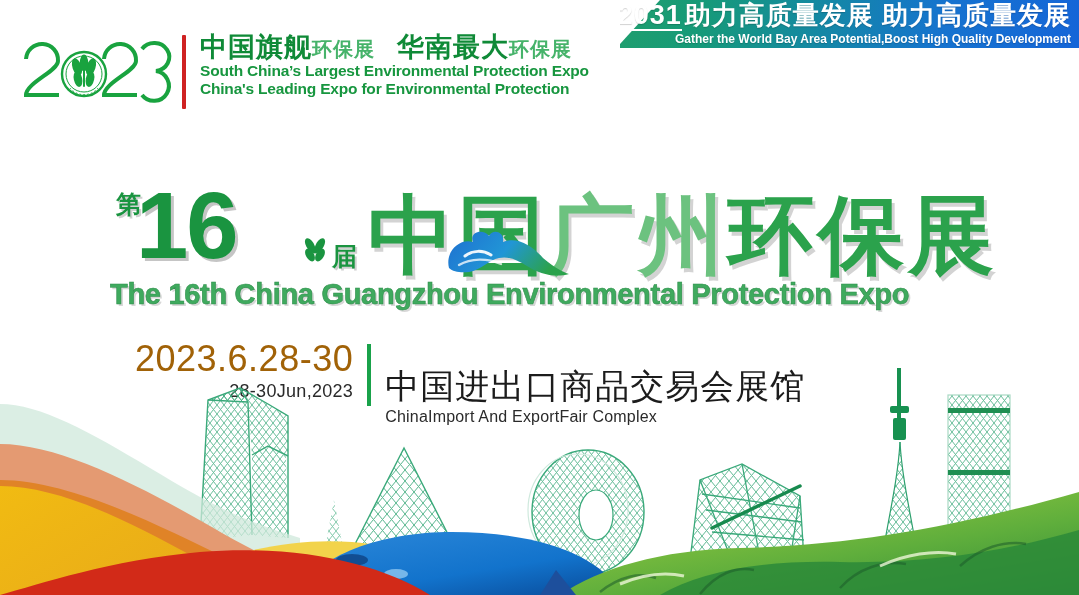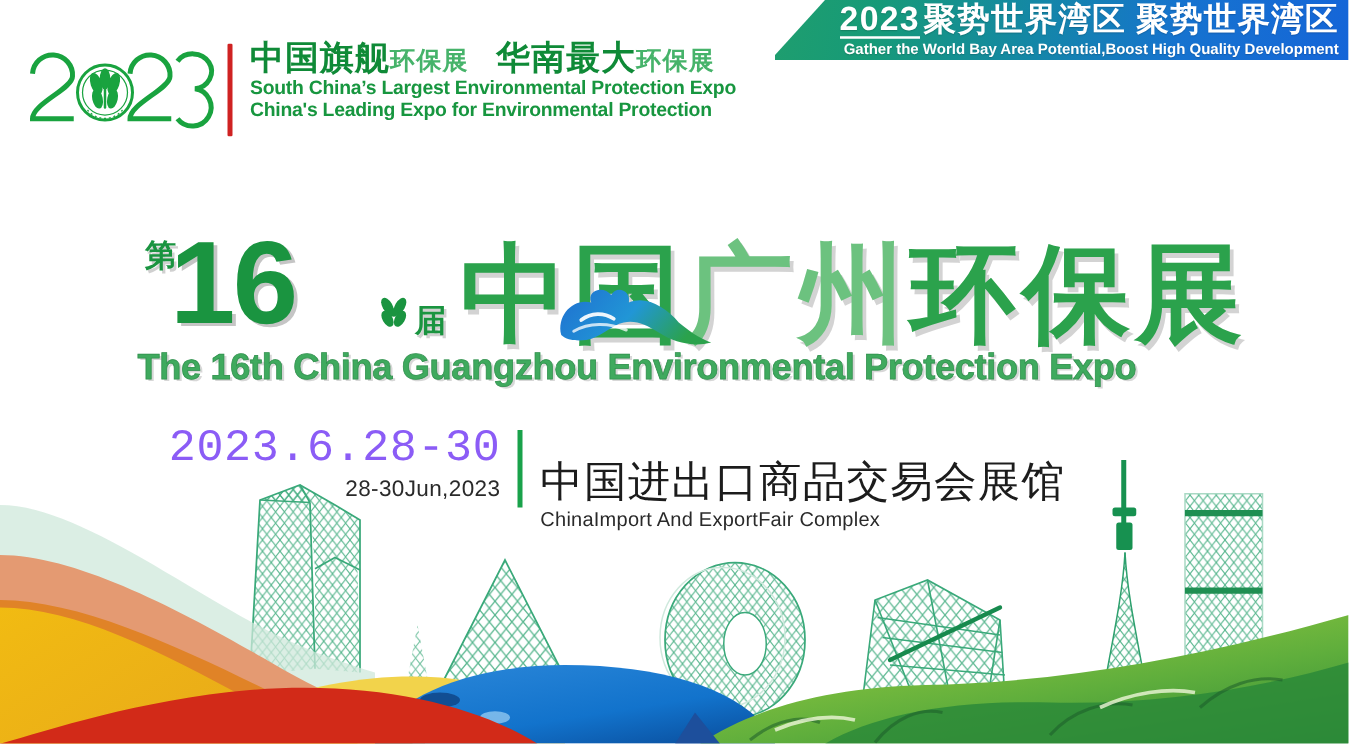--- a/index.html
+++ b/index.html
@@ -65,22 +65,22 @@
   .t-cn .pale{color:#6cc27f;}
   .wave{position:absolute;left:443px;top:222px;width:126px;height:70px;}
   .title-en{position:absolute;left:0px;top:100px;font-size:29px;font-weight:bold;
         color:#3faa5e;white-space:nowrap;letter-spacing:-0.3px;
         -webkit-text-stroke:0.6px #2f8f4c;
         text-shadow:2px 2px 0 rgba(140,140,140,.35);}
 
   
   .dv{position:absolute;left:135px;top:340px;display:flex;align-items:flex-start;}
   .dv-left{text-align:right;}
-  .dv-d1{font-size:36px;color:#8b5cf6;line-height:1.05;letter-spacing:0.5px;
-         font-family:Liberation Mono, monospace;}
+  .dv-d1{font-size:36px;color:#a16207;line-height:1.05;letter-spacing:0.5px;
+         font-family:Liberation Sans, sans-serif;}
   .dv-d2{font-size:18px;color:#2a2a2a;line-height:1.5;letter-spacing:0.3px;
          font-family:"Liberation Sans",sans-serif;}
   .dv-bar{width:4px;height:62px;background:#19a24a;margin:4px 14px 0 14px;}
   .dv-right{}
   .dv-v1{font-size:34px;color:#1c1c1c;line-height:1.1;letter-spacing:1px;
          font-family:"DejaVu Sans","Liberation Sans",sans-serif;margin-top:28px;}
   .dv-v2{font-size:16px;color:#2a2a2a;line-height:1.5;letter-spacing:0.2px;
          font-family:"Liberation Sans",sans-serif;}
 
   
@@ -88,21 +88,21 @@
   .scene svg{display:block;width:1079px;height:235px;}
 </style>
 </head>
 <body>
 
 <div id="poster">
 
   <div class="ribbon">
     <div class="ribbon-bg"></div>
     <div class="ribbon-txt">
-      <div class="ribbon-cn"><span class="yr">2023</span><span>聚势世界湾区 聚势世界湾区</span></div>
+      <div class="ribbon-cn"><span class="yr">2031</span><span>助力高质量发展 助力高质量发展</span></div>
       <div class="ribbon-en">Gather the World Bay Area Potential,Boost High Quality Development</div>
     </div>
   </div>
 
   <div class="hdr">
 
     <div class="logo2023">
       <svg viewBox="0 0 158 72" width="158" height="72" aria-hidden="true">
         <g fill="none" stroke="#19a33f" stroke-width="4">
 

